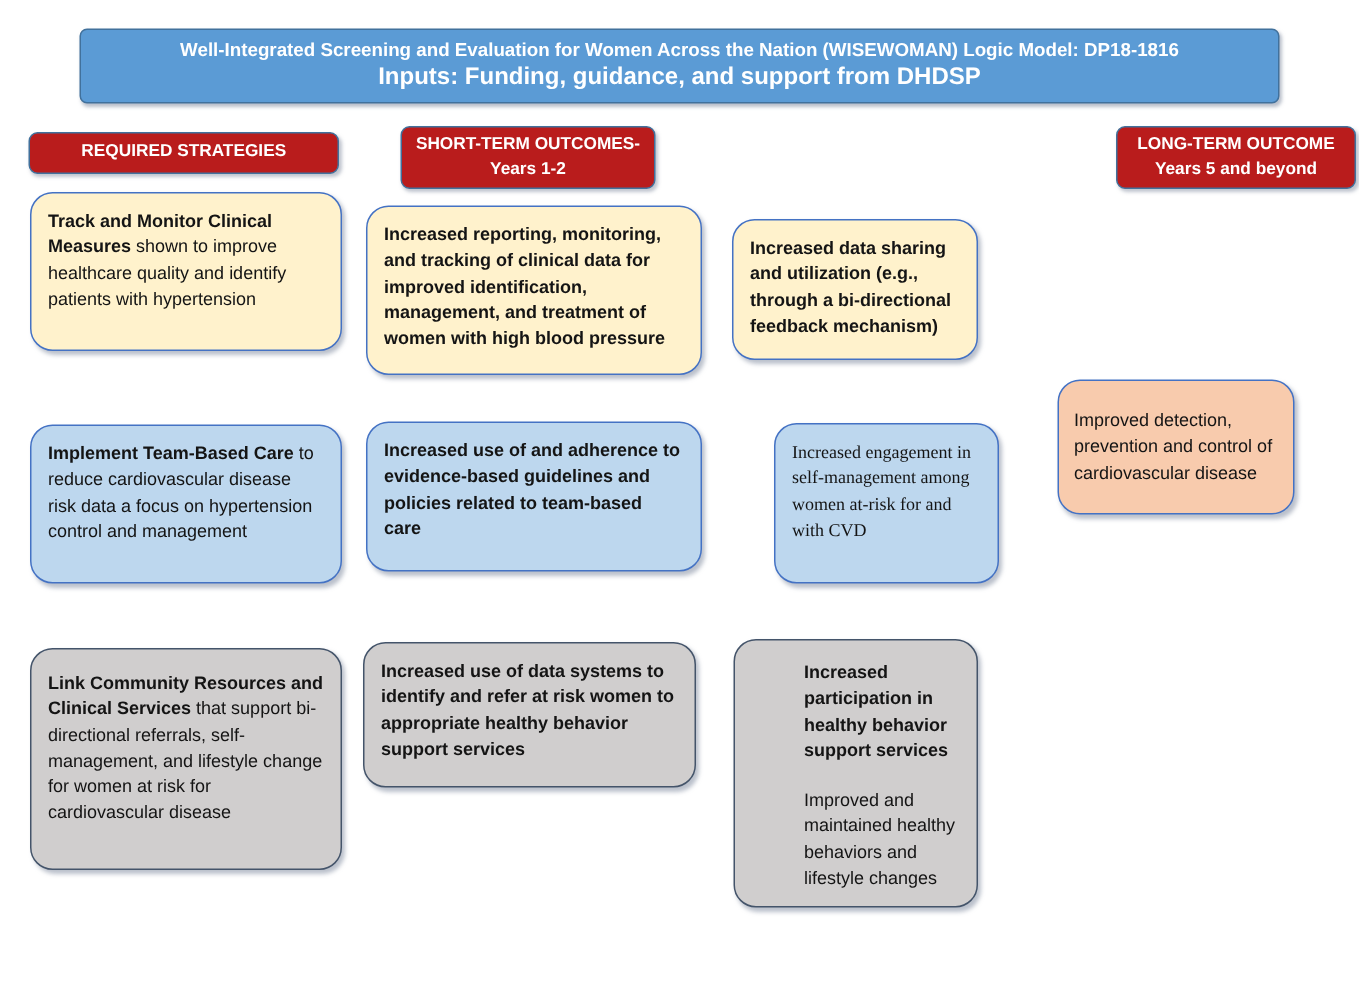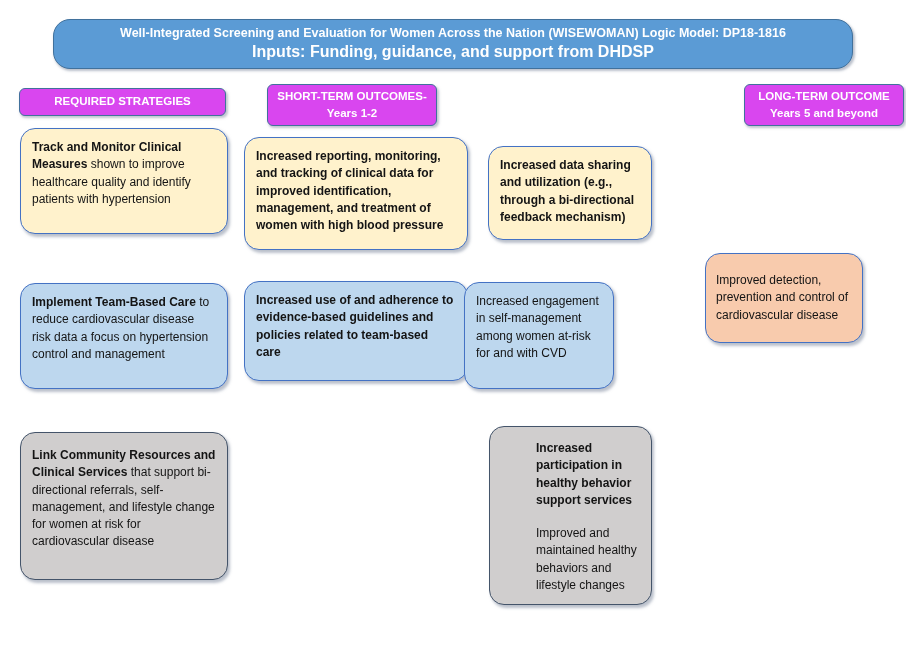--- a/index.html
+++ b/index.html
@@ -6,32 +6,32 @@
   #canvas{
     position:relative;
     width:906px;height:654px;
     background:#ffffff;
     font-family:"Liberation Sans", sans-serif;
     overflow:hidden;
   }
   
   .banner{
     position:absolute;left:53px;top:19px;width:800px;height:50px;
-    background:#5B9BD5;border:1px solid #41719C;border-radius:17px;
+    background:#5B9BD5;border:1px solid #41719C;border-radius:5px;
     box-sizing:border-box;
     display:flex;flex-direction:column;align-items:center;justify-content:center;
     color:#ffffff;text-align:center;
     box-shadow:1.5px 2px 2.5px rgba(130,140,160,.55);
   }
   .banner .t1{font-size:12.5px;font-weight:bold;line-height:1.3;}
   .banner .t2{font-size:16px;font-weight:bold;line-height:1.3;}
   
   .col-header{
     position:absolute;
-    background:#d946ef;border:1px solid #41719C;border-radius:6px;
+    background:#b91c1c;border:1px solid #41719C;border-radius:6px;
     box-sizing:border-box;
     display:flex;flex-direction:column;align-items:center;justify-content:center;
     color:#ffffff;font-weight:bold;font-size:11.5px;line-height:1.5;
     text-align:center;
     box-shadow:1.5px 2px 2.5px rgba(130,140,160,.5);
   }
   .col-header span:empty{display:none;}
   #hdr-strategies{left:19px;top:88px;width:207px;height:28px;}
   #hdr-short{left:267px;top:84px;width:170px;height:42px;}
   #hdr-intermediate{left:486px;top:84px;width:162px;height:42px;}
@@ -53,21 +53,21 @@
   .gray{background:#D0CECE;border-color:#44546A;}
   .orange{background:#F8CBAD;}
   
   #box-track{left:20px;top:128px;width:208px;min-height:106px;}
   #box-reporting{left:244px;top:137px;width:224px;min-height:113px;}
   #box-sharing{left:488px;top:146px;width:164px;min-height:94px;}
   #box-bp{left:705px;top:166px;width:158px;min-height:68px;padding:9px 10px;}
   
   #box-team{left:20px;top:283px;width:208px;min-height:106px;}
   #box-guidelines{left:244px;top:281px;width:224px;min-height:100px;}
-  #box-engagement{left:464px;top:282px;width:150px;min-height:107px;}
+  #box-engagement{left:516px;top:282px;width:150px;min-height:107px;font-family:Liberation Serif, serif;}
   #box-detection{left:705px;top:253px;width:158px;min-height:65px;padding:18px 10px;}
   
   #box-link{left:20px;top:432px;width:208px;min-height:148px;padding-top:14px;}
   #box-datasys{left:242px;top:428px;width:222px;min-height:97px;}
   #box-participation{left:489px;top:426px;width:163px;min-height:156px;padding-top:13px;padding-left:46px;}
   .para{display:block;}
   .para.b{margin-bottom:16px;}
 </style>
 </head>
 <body>
@@ -111,18 +111,21 @@
   <div class="box lblue" id="box-engagement">
     <span>Increased engagement in self-management among women at-risk for and with CVD</span>
   </div>
   <div class="box orange" id="box-detection">
     <span>Improved detection, prevention and control of cardiovascular disease</span>
   </div>
 
   <div class="box gray" id="box-link">
     <span class="b">Link Community Resources and Clinical Services</span><span> that support bi-directional referrals, self-management, and lifestyle change for women at risk for cardiovascular disease</span>
   </div>
+  <div class="box gray" id="box-datasys">
+    <span class="b">Increased use of data systems to identify and refer at risk women to appropriate healthy behavior support services</span>
+  </div>
   <div class="box gray" id="box-participation">
     <span class="para b">Increased participation in healthy behavior support services</span>
     <span class="para">Improved and maintained healthy behaviors and lifestyle changes</span>
   </div>
 
 </div>
 
 </body></html>

